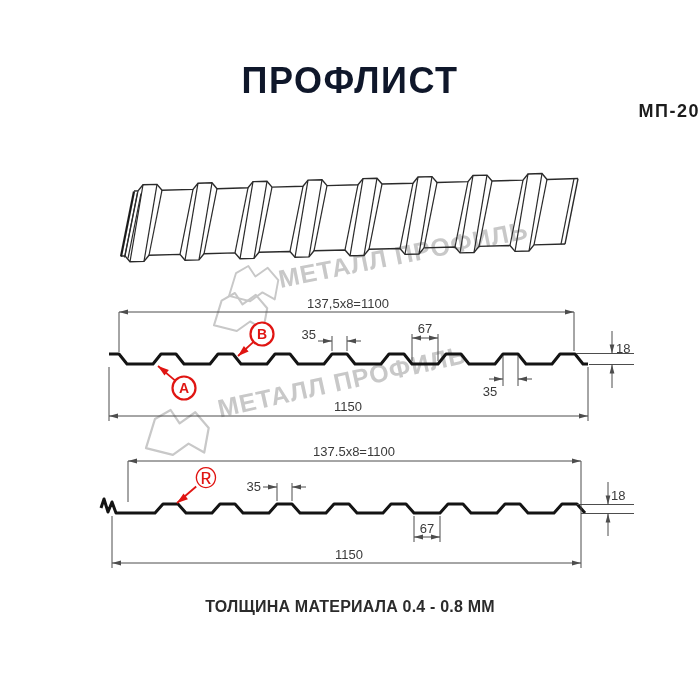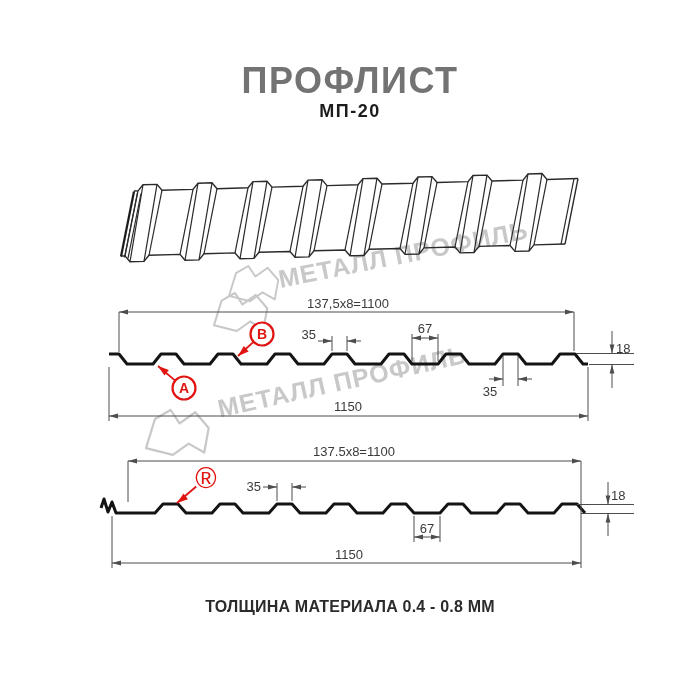--- a/index.html
+++ b/index.html
@@ -1,20 +1,20 @@
 <!DOCTYPE html>
 <html><head>
 <meta charset="utf-8">
 <style>
   html,body{margin:0;padding:0;background:#ffffff;}
   #stage{position:relative;width:700px;height:700px;background:#ffffff;overflow:hidden;
          font-family:"Liberation Sans",sans-serif;}
   .title{position:absolute;top:60px;left:0;right:0;text-align:center;
-         font-size:36px;font-weight:bold;letter-spacing:1.5px;color:#737373;}
-  .subtitle{position:absolute;top:101px;left:0;right:0;text-align:center;
+         font-size:36px;font-weight:bold;letter-spacing:1.5px;color:#0f172a;}
+  .subtitle{position:absolute;top:101px;left:0;right:0;text-align:right;
          font-size:18px;font-weight:bold;letter-spacing:1.5px;color:#1c1c1c;}
   .footer{position:absolute;top:598px;left:0;right:0;text-align:center;
          font-size:16px;font-weight:bold;letter-spacing:0.2px;color:#2b2b2b;}
   svg{position:absolute;top:0;left:0;}
   .dimtxt{font-size:13px;fill:#3a3a3a;}
   .lbltxt{font-size:14px;font-weight:bold;fill:#e01512;}
   .regtxt{font-size:29px;fill:#e01512;}
   .wmtxt{font-size:25px;font-weight:bold;letter-spacing:1px;fill:#c8c8c8;}
 </style>
 </head>

